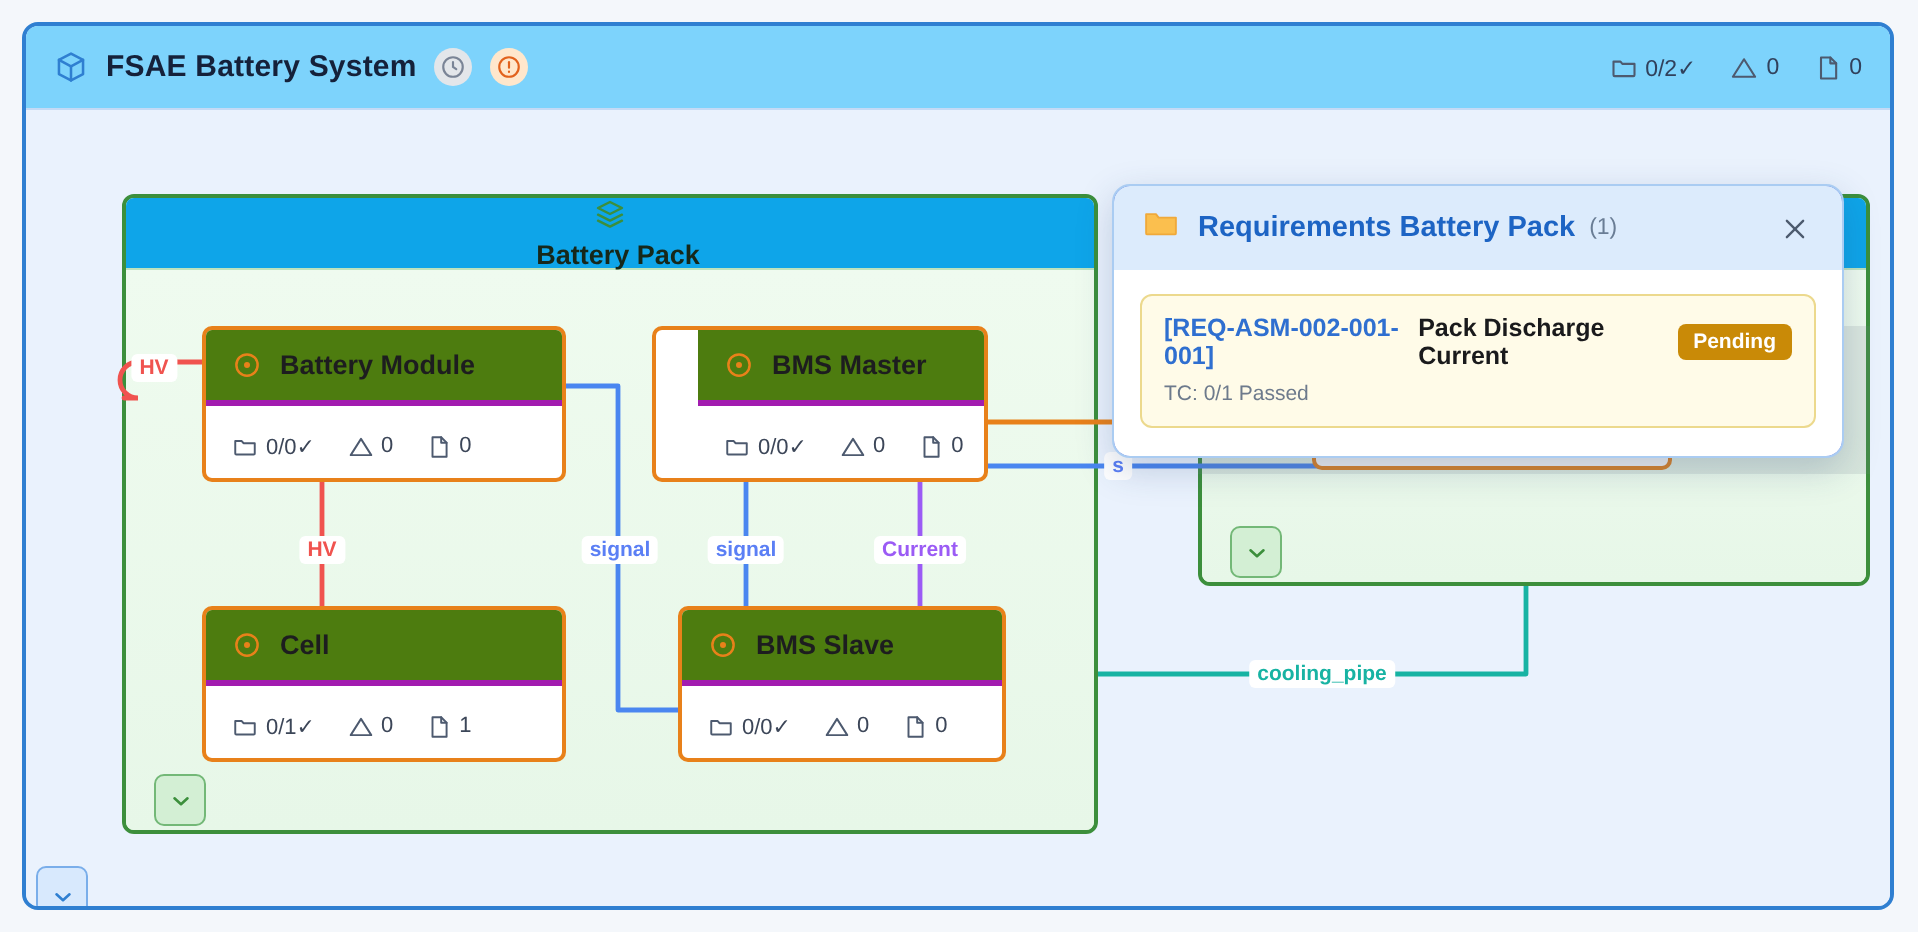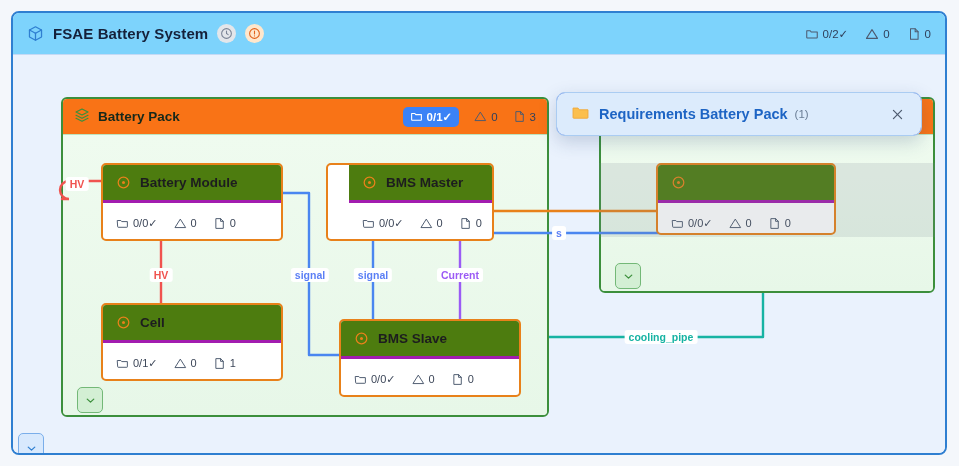--- a/index.html
+++ b/index.html
@@ -31,22 +31,22 @@
 
   .system-body{position:absolute;left:0;top:42px;right:0;bottom:0;background:#eaf2fd;}
 
   
   .group{
     position:absolute;border:2px solid #3c8f3c;border-radius:6px;
     background:#ecfbec;box-sizing:border-box;overflow:hidden;
   }
   .group-header{
     position:absolute;left:0;top:0;width:100%;height:36px;
-    background:#f97316;border-bottom:1px solid #bde3be;box-sizing:border-box;
-    display:flex;align-items:center;padding:0 11px;
+    background:#0ea5e9;border-bottom:1px solid #bde3be;box-sizing:border-box;
+    display:flex;align-items:center;padding:0 11px;flex-direction:column;
   }
   .group-title{font-size:13.5px;font-weight:bold;color:#16281a;margin-left:8px;}
   .group-stats{margin-left:auto;display:flex;align-items:center;gap:15px;}
   .stat.pill{
     background:#3b82f6;color:#fff;border-radius:5px;padding:3px 7px;font-weight:bold;font-size:11.5px;gap:4px;
   }
   .stat.pill svg{stroke:#fff;}
   .group-body{position:absolute;inset:36px 0 0 0;
     background:linear-gradient(180deg,#effbef 0%,#e7f7e8 100%);}
 
@@ -407,21 +407,21 @@
               <svg width="13" height="13" viewBox="0 0 24 24" fill="none" stroke="#4d5a6f" stroke-width="1.8" stroke-linecap="round" stroke-linejoin="round">
                   <path d="M6 3h8l5 5v13H6z"></path>
                   <path d="M14 3v5h5"></path>
                 </svg>
             </span>
             <span>1</span>
           </div>
         </div>
       </div>
 
-      <div class="node" style="left:326px;top:264px;width:182px;height:78px;text-align:center;">
+      <div class="node" style="left:326px;top:248px;width:164px;height:78px;text-align:center;">
         <div class="node-head">
           <span>
             <svg class="dot-icon" viewBox="0 0 24 24" fill="none" stroke="#e8811a" stroke-width="2">
               <circle cx="12" cy="12" r="8.5"></circle>
                 <circle cx="12" cy="12" r="2.4" fill="#e8811a" stroke="none"></circle>
               </svg>
           </span>
           <span class="node-title">BMS Slave</span>
         </div>
         <div class="node-body">
@@ -471,15 +471,25 @@
       </span>
       <span class="popup-title">Requirements Battery Pack</span>
       <span class="popup-count">(1)</span>
       <span class="popup-close">
         <svg width="15" height="15" viewBox="0 0 24 24" fill="none" stroke="#4c5a6e" stroke-width="1.9" stroke-linecap="round">
             <path d="M5.5 5.5 18.5 18.5"></path>
             <path d="M18.5 5.5 5.5 18.5"></path>
           </svg>
       </span>
     </div>
+    <div class="popup-body">
+      <div class="req-card">
+        <div class="req-line">
+          <span class="req-id">[REQ-ASM-002-001-001]</span>
+          <span class="req-name">Pack Discharge Current</span>
+          <span class="req-status">Pending</span>
+        </div>
+        <div class="req-tc">TC: 0/1 Passed</div>
+      </div>
+    </div>
   </div>
 
 </div>
 
 </body></html>

